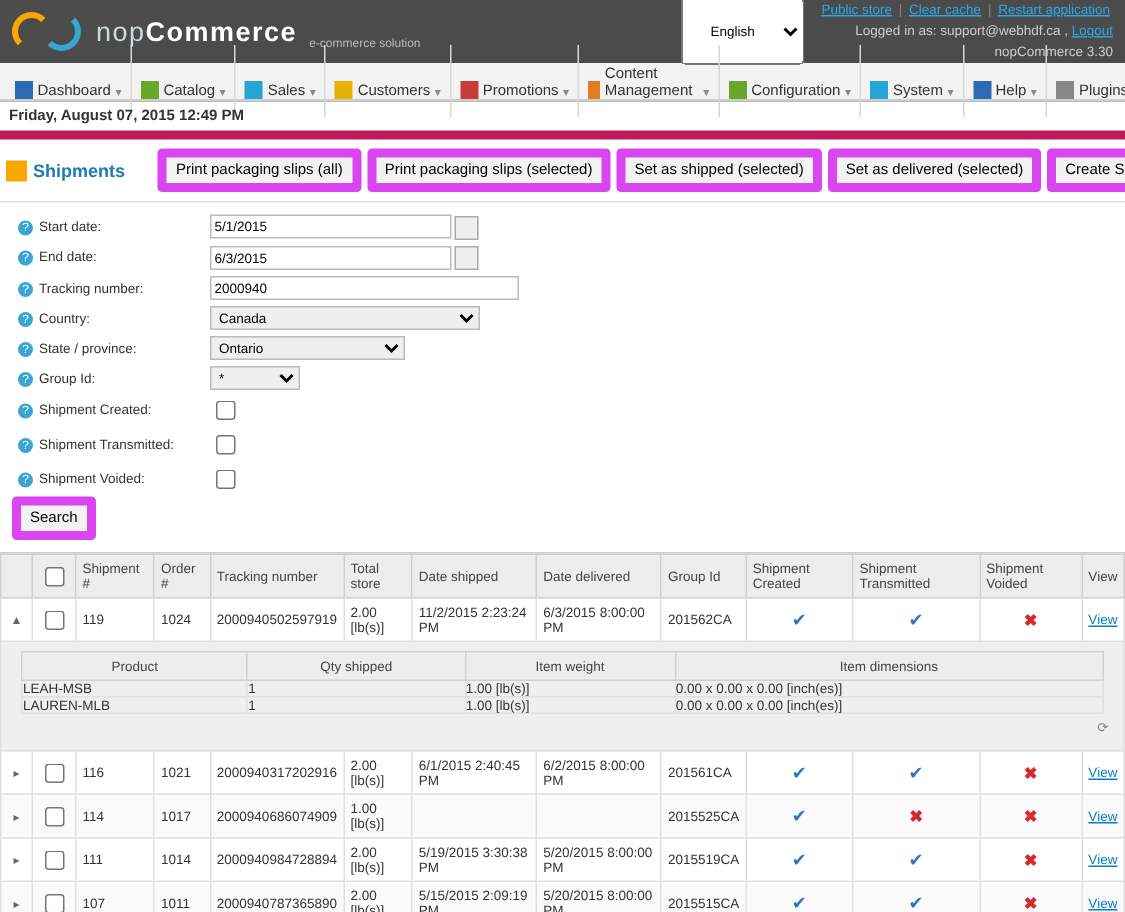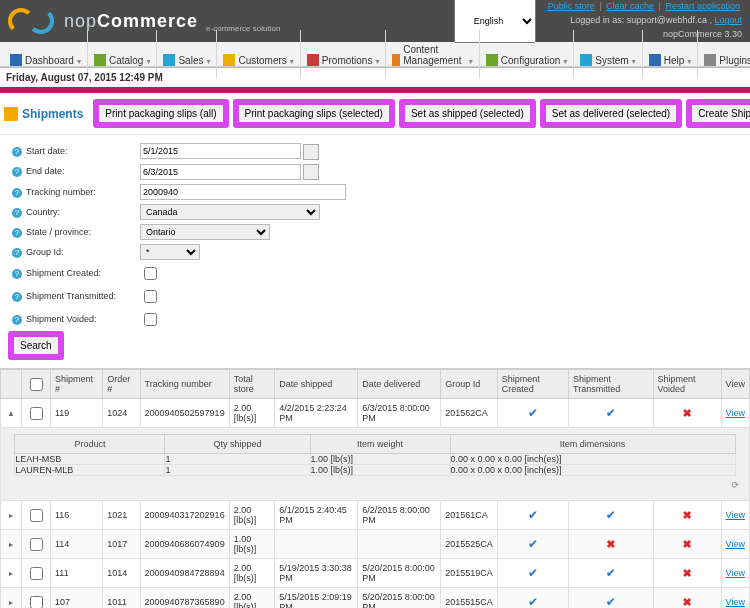--- a/index.html
+++ b/index.html
@@ -16,21 +16,21 @@
   .sep{color:#888}
   .top-right .line2{color:#ccc}
   .top-right .line2 a{color:#2fa7e6}
   select.small{font-size:9px;padding:15px}
   .menubar{background:#f2f2f2;border-bottom:1px solid #ccc;display:flex;align-items:center;height:24px;padding:0 4px;font-size:10px}
   .menubar .item{display:flex;align-items:flex-end;gap:3px;padding:12px 6px;border-right:1px solid #d7d7d7;height:24px;cursor:pointer}
   .menubar .item:last-child{border-right:none}
   .menubar .ico{width:12px;height:12px;display:inline-block}
   .menubar .caret{font-size:8px;color:#888}
   .date{padding:4px 6px;font-size:10px;font-weight:bold;border-top:1px solid #bbb;border-bottom:6px solid #be185d}
-  .actionbar{display:flex;align-items:center;gap:0;padding:6px 4px;border-bottom:1px solid #ddd}
+  .actionbar{display:flex;align-items:center;gap:12px;padding:6px 4px;border-bottom:1px solid #ddd}
   .page-title{color:#227ab2;font-weight:bold;font-size:12px;display:flex;align-items:center;gap:4px;margin-right:10px}
   .page-title .ico{width:14px;height:14px;background:#f7a800;display:inline-block}
   .btn{background:#f2f2f2;border:6px solid #d946ef;border-radius:3px;padding:3px 6px;font-size:10px;cursor:pointer;white-space:nowrap}
   .search-form{padding:6px 8px 8px;border-bottom:1px solid #ccc}
   .search-form table{border-collapse:collapse}
   .search-form td{padding:2px 4px;vertical-align:middle;font-size:9px}
   .search-form td.lbl{width:120px}
   .qicon{display:inline-block;width:10px;height:10px;border-radius:50%;background:#3aa5d1;color:#fff;text-align:center;line-height:10px;font-size:8px;margin-right:4px}
   .search-form input[type=text]{font-size:9px;padding:2px;width:155px;border:1px solid #bbb}
   .search-form select{font-size:9px;padding:1px;border:1px solid #bbb}
@@ -216,21 +216,21 @@
       </tr>
     </thead>
   <tbody id="grid-body">
       <tr>
         <td class="expand">▲</td>
         <td class="cb"><input type="checkbox" style=""></td>
         <td>119</td>
         <td>1024</td>
         <td>2000940502597919</td>
         <td>2.00 [lb(s)]</td>
-        <td>4/2/2015 2:23:24 PM</td>
+        <td>11/2/2015 2:23:24 PM</td>
         <td>6/3/2015 8:00:00 PM</td>
         <td>201562CA</td>
         <td class="check"><span class="check">✔</span></td>
         <td class="check"><span class="check">✔</span></td>
         <td class="check"><span class="xmark">✖</span></td>
         <td class="view"><a href="#">View</a></td>
       </tr>
       <tr class="subrow">
         <td colspan="13">
           <div class="wrap">

